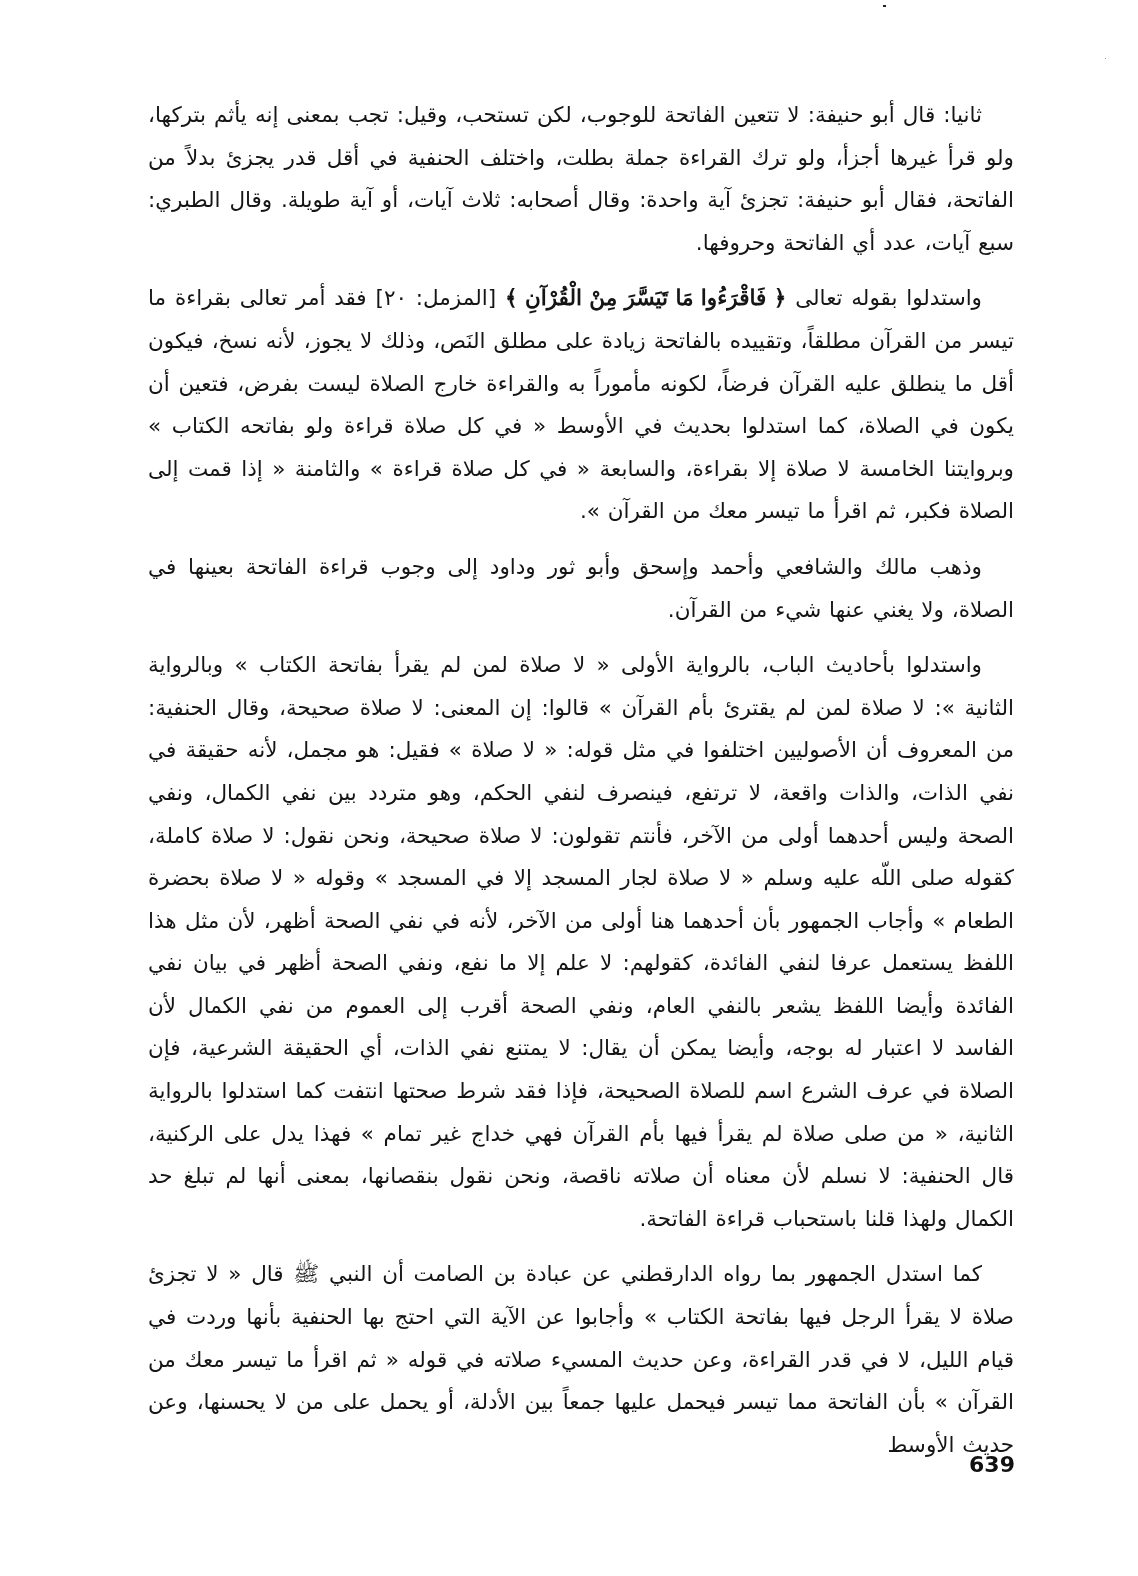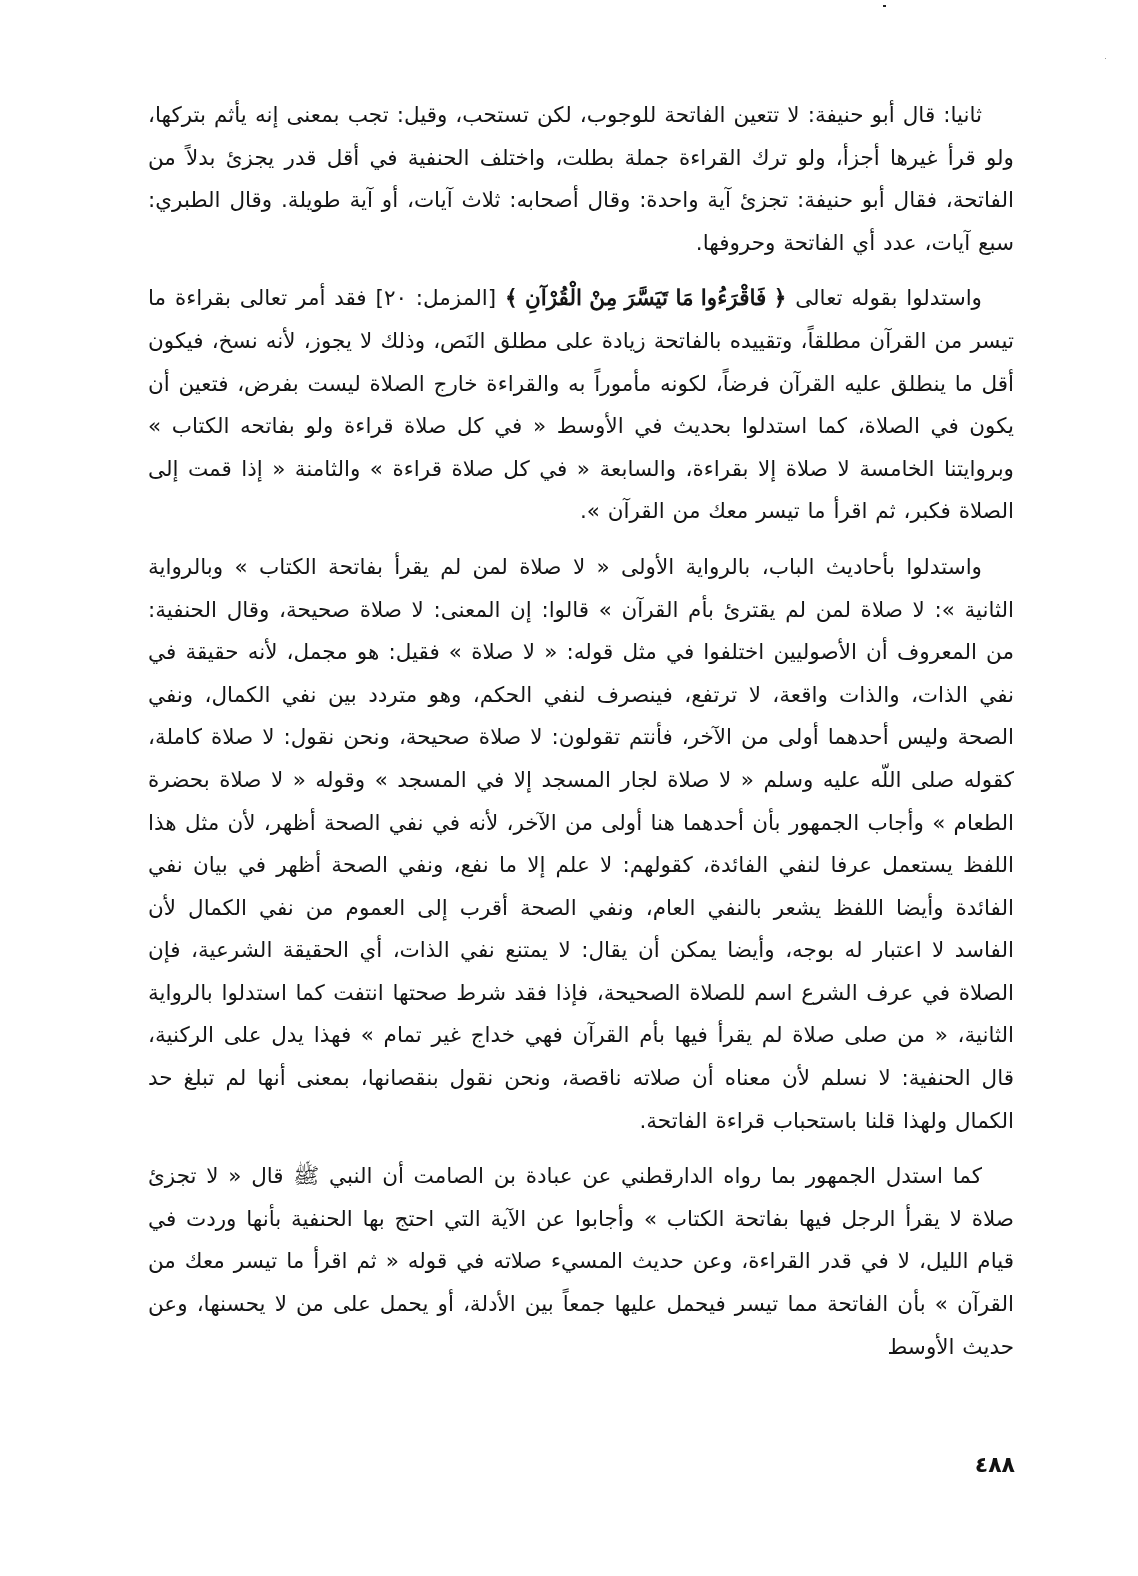--- a/index.html
+++ b/index.html
@@ -68,20 +68,21 @@
 
 <div class="page">
   <span class="speck s1"></span>
   <span class="speck s2"></span>
 
   <div class="text-column">
     <p class="para p1">ثانيا: قال أبو حنيفة: لا تتعين الفاتحة للوجوب، لكن تستحب، وقيل: تجب بمعنى إنه يأثم بتركها، ولو قرأ غيرها أجزأ، ولو ترك القراءة جملة بطلت، واختلف الحنفية في أقل قدر يجزئ بدلاً من الفاتحة، فقال أبو حنيفة: تجزئ آية واحدة: وقال أصحابه: ثلاث آيات، أو آية طويلة. وقال الطبري: سبع آيات، عدد أي الفاتحة وحروفها.</p>
 
     <p class="para p2"><span>واستدلوا بقوله تعالى </span><span class="verse">﴿ فَاقْرَءُوا مَا تَيَسَّرَ مِنْ الْقُرْآنِ ﴾</span><span> [المزمل: ٢٠] فقد أمر تعالى بقراءة ما تيسر من القرآن مطلقاً، وتقييده بالفاتحة زيادة على مطلق النَص، وذلك لا يجوز، لأنه نسخ، فيكون أقل ما ينطلق عليه القرآن فرضاً، لكونه مأموراً به والقراءة خارج الصلاة ليست بفرض، فتعين أن يكون في الصلاة، كما استدلوا بحديث في الأوسط « في كل صلاة قراءة ولو بفاتحه الكتاب » وبروايتنا الخامسة لا صلاة إلا بقراءة، والسابعة « في كل صلاة قراءة » والثامنة « إذا قمت إلى الصلاة فكبر، ثم اقرأ ما تيسر معك من القرآن ».</span></p>
 
+    <p class="para p3">وذهب مالك والشافعي وأحمد وإسحق وأبو ثور وداود إلى وجوب قراءة الفاتحة بعينها في الصلاة، ولا يغني عنها شيء من القرآن.</p>
 
     <p class="para p4">واستدلوا بأحاديث الباب، بالرواية الأولى « لا صلاة لمن لم يقرأ بفاتحة الكتاب » وبالرواية الثانية »: لا صلاة لمن لم يقترئ بأم القرآن » قالوا: إن المعنى: لا صلاة صحيحة، وقال الحنفية: من المعروف أن الأصوليين اختلفوا في مثل قوله: « لا صلاة » فقيل: هو مجمل، لأنه حقيقة في نفي الذات، والذات واقعة، لا ترتفع، فينصرف لنفي الحكم، وهو متردد بين نفي الكمال، ونفي الصحة وليس أحدهما أولى من الآخر، فأنتم تقولون: لا صلاة صحيحة، ونحن نقول: لا صلاة كاملة، كقوله صلى اللّه عليه وسلم « لا صلاة لجار المسجد إلا في المسجد » وقوله « لا صلاة بحضرة الطعام » وأجاب الجمهور بأن أحدهما هنا أولى من الآخر، لأنه في نفي الصحة أظهر، لأن مثل هذا اللفظ يستعمل عرفا لنفي الفائدة، كقولهم: لا علم إلا ما نفع، ونفي الصحة أظهر في بيان نفي الفائدة وأيضا اللفظ يشعر بالنفي العام، ونفي الصحة أقرب إلى العموم من نفي الكمال لأن الفاسد لا اعتبار له بوجه، وأيضا يمكن أن يقال: لا يمتنع نفي الذات، أي الحقيقة الشرعية، فإن الصلاة في عرف الشرع اسم للصلاة الصحيحة، فإذا فقد شرط صحتها انتفت كما استدلوا بالرواية الثانية، « من صلى صلاة لم يقرأ فيها بأم القرآن فهي خداج غير تمام » فهذا يدل على الركنية، قال الحنفية: لا نسلم لأن معناه أن صلاته ناقصة، ونحن نقول بنقصانها، بمعنى أنها لم تبلغ حد الكمال ولهذا قلنا باستحباب قراءة الفاتحة.</p>
 
     <p class="para p5">كما استدل الجمهور بما رواه الدارقطني عن عبادة بن الصامت أن النبي ﷺ قال « لا تجزئ صلاة لا يقرأ الرجل فيها بفاتحة الكتاب » وأجابوا عن الآية التي احتج بها الحنفية بأنها وردت في قيام الليل، لا في قدر القراءة، وعن حديث المسيء صلاته في قوله « ثم اقرأ ما تيسر معك من القرآن » بأن الفاتحة مما تيسر فيحمل عليها جمعاً بين الأدلة، أو يحمل على من لا يحسنها، وعن حديث الأوسط</p>
   </div>
 
-  <div class="page-number">٤٨٨</div>
+  <div class="page-number">639</div>
 </div>
 
 </body></html>

